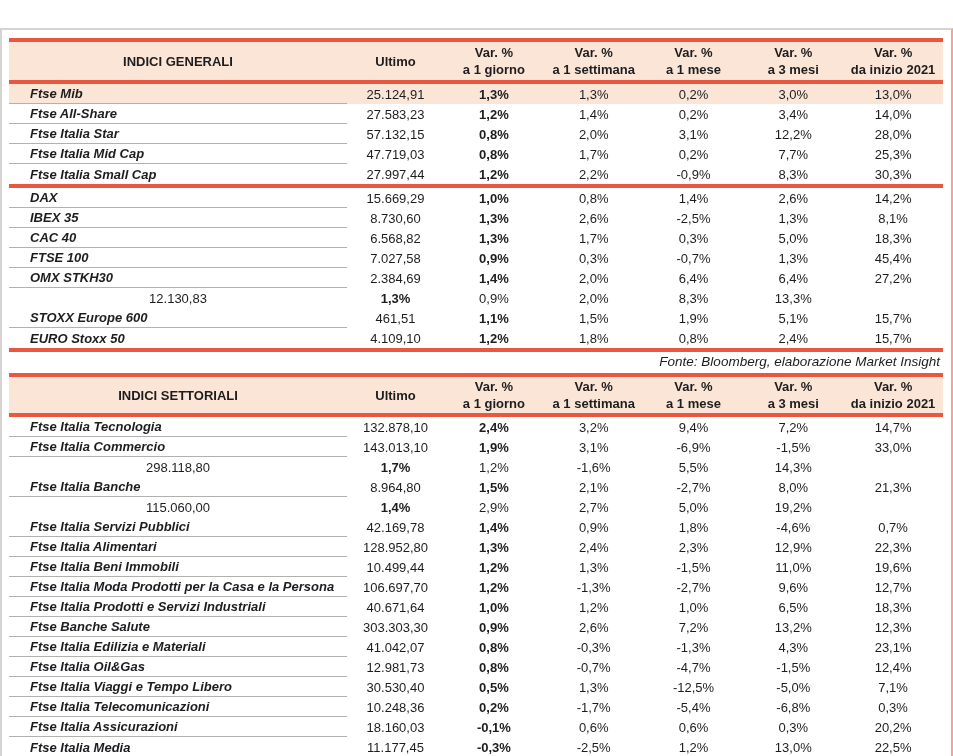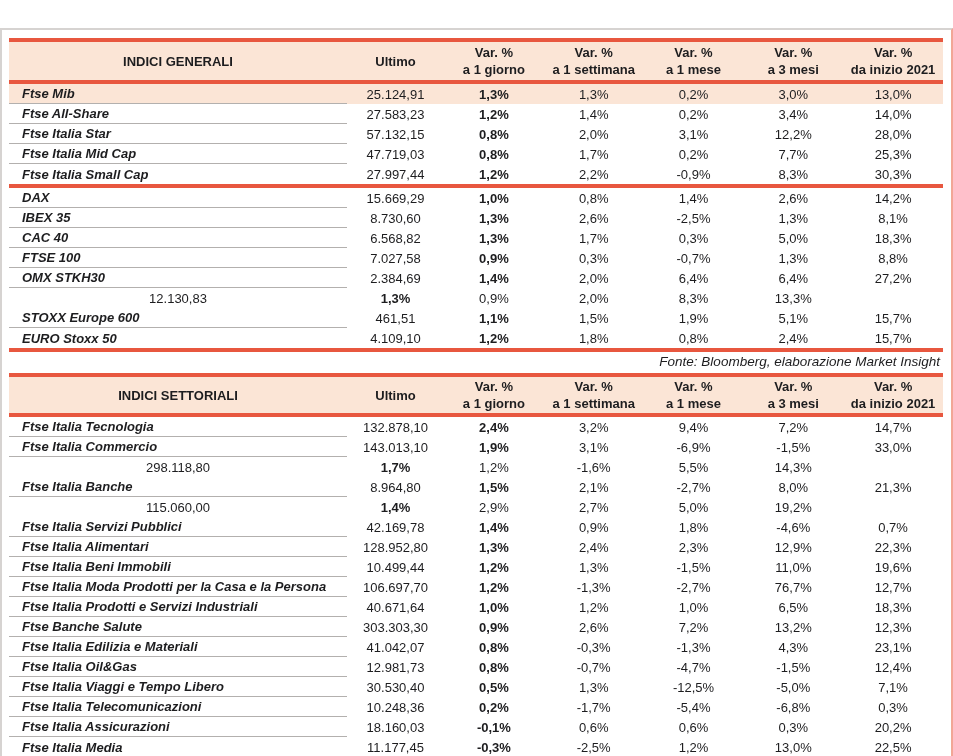--- a/index.html
+++ b/index.html
@@ -33,21 +33,21 @@
     height:38px; font-size:13px; font-weight:bold; line-height:17px;
   }
   .thead.compact .th{ height:36px; }
 
   .row{ width:100%; }
   .cell{
     display:flex; align-items:center; height:20px;
     font-size:13px;
   }
   .cell.name{
-    font-weight:bold; font-style:italic; padding-left:13px;
+    font-weight:bold; font-style:italic; padding-left:21px;
     border-bottom:1px solid #b3b0ae;
   }
   [data-rows] .row:last-child .cell.name{ border-bottom:none; }
   .cell.num, .cell.pct{ justify-content:center; }
   .cell.pct.d1{ font-weight:bold; }
 
   .caption{
     font-size:13.5px; font-style:italic; text-align:right;
     padding:3px 3px 2px 0; height:19px; line-height:14px;
   }
@@ -169,21 +169,21 @@
     <div class="cell pct">5,0%</div>
     <div class="cell pct">18,3%</div>
   </div>
         <div class="row grid-cols">
     <div class="cell name">FTSE 100</div>
     <div class="cell num">7.027,58</div>
     <div class="cell pct d1">0,9%</div>
     <div class="cell pct">0,3%</div>
     <div class="cell pct">-0,7%</div>
     <div class="cell pct">1,3%</div>
-    <div class="cell pct">8,8%</div>
+    <div class="cell pct">45,4%</div>
   </div>
         <div class="row grid-cols">
     <div class="cell name">OMX STKH30</div>
     <div class="cell num">2.384,69</div>
     <div class="cell pct d1">1,4%</div>
     <div class="cell pct">2,0%</div>
     <div class="cell pct">6,4%</div>
     <div class="cell pct">6,4%</div>
     <div class="cell pct">27,2%</div>
   </div>
@@ -317,21 +317,21 @@
     <div class="cell pct">-1,5%</div>
     <div class="cell pct">11,0%</div>
     <div class="cell pct">19,6%</div>
   </div>
         <div class="row grid-cols">
     <div class="cell name">Ftse Italia Moda Prodotti per la Casa e la Persona</div>
     <div class="cell num">106.697,70</div>
     <div class="cell pct d1">1,2%</div>
     <div class="cell pct">-1,3%</div>
     <div class="cell pct">-2,7%</div>
-    <div class="cell pct">76,7%</div>
+    <div class="cell pct">9,6%</div>
     <div class="cell pct">12,7%</div>
   </div>
         <div class="row grid-cols">
     <div class="cell name">Ftse Italia Prodotti e Servizi Industriali</div>
     <div class="cell num">40.671,64</div>
     <div class="cell pct d1">1,0%</div>
     <div class="cell pct">1,2%</div>
     <div class="cell pct">1,0%</div>
     <div class="cell pct">6,5%</div>
     <div class="cell pct">18,3%</div>

